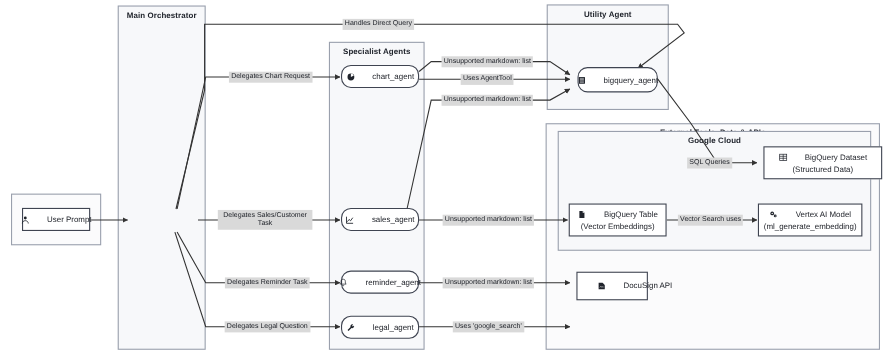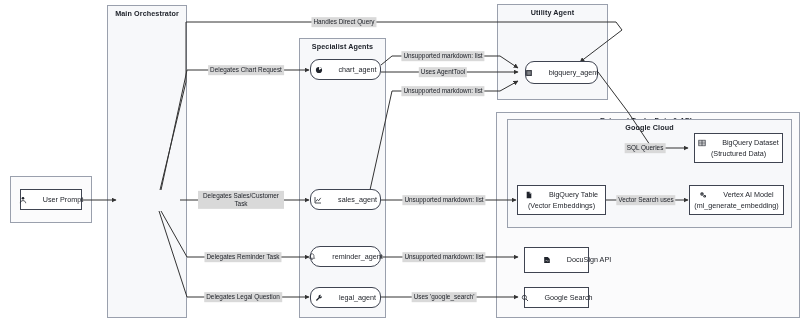--- a/index.html
+++ b/index.html
@@ -193,21 +193,21 @@
       <span class="ico">
         <svg viewBox="0 0 16 16" width="8" height="8">
             <path d="M2 2 L2 14 L14 14" stroke="#20242c" stroke-width="1.6" fill="none"></path>
             <path d="M3.6 11 L6.8 7 L9.4 9.4 L13.4 3.8" stroke="#20242c" stroke-width="1.6" fill="none"></path>
           </svg>
       </span>
       <span>sales_agent</span>
     </div>
   </div>
 
-  <div class="node rounded" style="left:310px; top:246px; width:71px; height:21px;border-radius:10px;">
+  <div class="node rounded" style="left:310px; top:246px; width:71px; height:21px;">
     <div class="row1">
       <span class="ico">
         <svg viewBox="0 0 16 16" width="8" height="8">
             <path d="M8 1.6c-2.4 0-3.9 1.7-3.9 4v3l-1.4 2h10.6l-1.4-2v-3c0-2.3-1.5-4-3.9-4z" stroke="#20242c" stroke-width="1.3" fill="none"></path>
             <path d="M6.4 12.4a1.7 1.7 0 0 0 3.2 0" stroke="#20242c" stroke-width="1.3" fill="none"></path>
           </svg>
       </span>
       <span>reminder_agent</span>
     </div>
   </div>
@@ -228,21 +228,21 @@
       <span class="ico">
         <svg viewBox="0 0 16 16" width="8" height="8">
             <rect x="2.4" y="1.8" width="11.2" height="12.4" rx="1" fill="#20242c"></rect>
             <path d="M4.4 4.4h7.2M4.4 6.8h7.2M4.4 9.2h7.2M4.4 11.6h7.2" stroke="#ffffff" stroke-width="1"></path>
           </svg>
       </span>
       <span>bigquery_agent</span>
     </div>
   </div>
 
-  <div class="node" style="left:694px; top:133px; width:89px; height:30px;">
+  <div class="node" style="left:694px; top:133px; width:108px; height:30px;">
     <div class="row1">
       <span class="ico">
         <svg viewBox="0 0 16 16" width="8" height="8">
             <rect x="1.6" y="2.4" width="12.8" height="11.2" fill="none" stroke="#20242c" stroke-width="1.3"></rect>
             <path d="M1.6 6.2h12.8M1.6 9.8h12.8M8 2.4v11.2" stroke="#20242c" stroke-width="1.3"></path>
           </svg>
       </span>
       <span>BigQuery Dataset</span>
     </div>
     <div class="row2">(Structured Data)</div>
@@ -281,31 +281,20 @@
       <span class="ico">
         <svg viewBox="0 0 16 16" width="8" height="8">
             <path d="M2.4 2h7.2l4 4v8H2.4z" fill="#20242c"></path>
             <path d="M4.6 10.4c1.6-2.6 2.6-1 4 0 1-1.2 1.8-1.4 2.8-.4" stroke="#ffffff" stroke-width="1.1" fill="none"></path>
           </svg>
       </span>
       <span>DocuSign API</span>
     </div>
   </div>
 
-  <div class="node" style="left:524px; top:287px; width:65px; height:21px;">
-    <div class="row1">
-      <span class="ico">
-        <svg viewBox="0 0 16 16" width="8" height="8">
-            <circle cx="6.8" cy="6.8" r="4.2" fill="none" stroke="#20242c" stroke-width="1.5"></circle>
-            <path d="M10 10 L14 14" stroke="#20242c" stroke-width="1.7"></path>
-          </svg>
-      </span>
-      <span>Google Search</span>
-    </div>
-  </div>
 
   <div class="edge-label" style="left:344px; top:22px;">Handles Direct Query</div>
 
   <div class="edge-label" style="left:246px; top:70px;">Delegates Chart Request</div>
 
   <div class="edge-label two-line" style="left:241px; top:200px;">Delegates Sales/Customer Task</div>
 
   <div class="edge-label" style="left:243px; top:257px;">Delegates Reminder Task</div>
 
   <div class="edge-label" style="left:243px; top:297px;">Delegates Legal Question</div>

